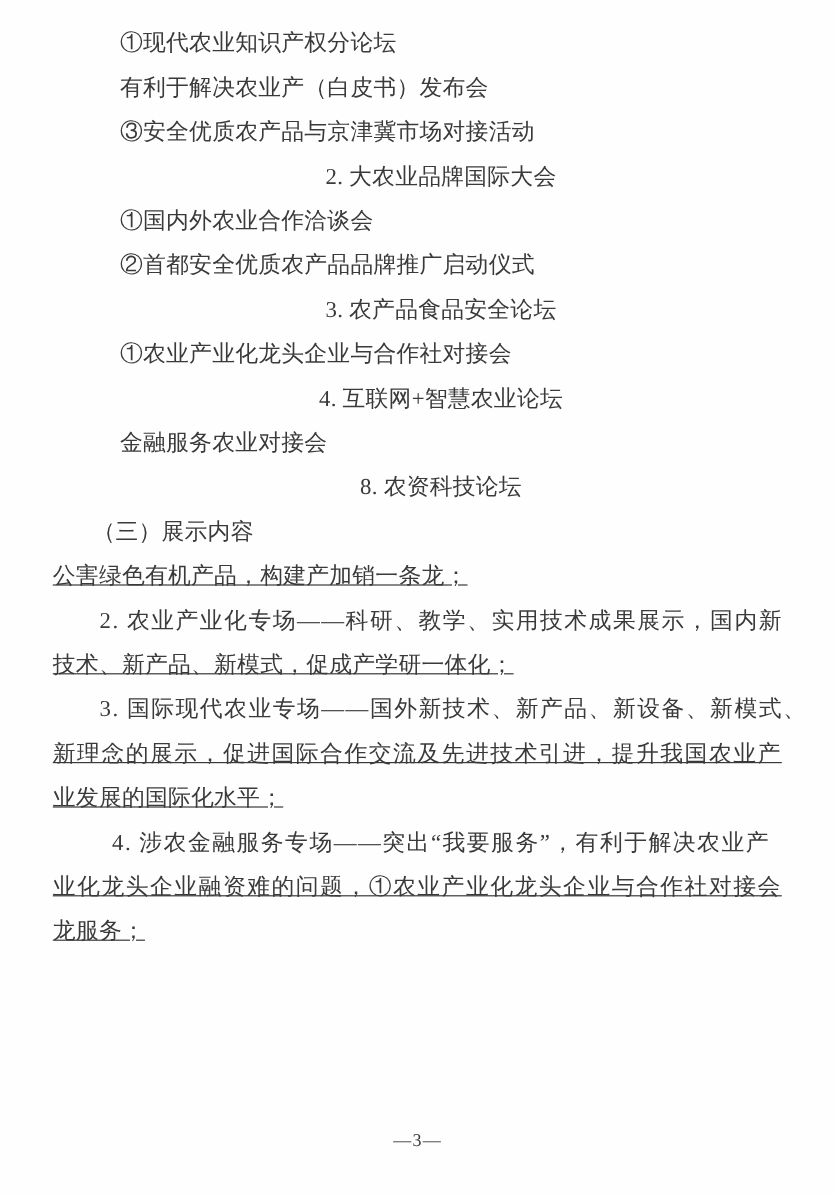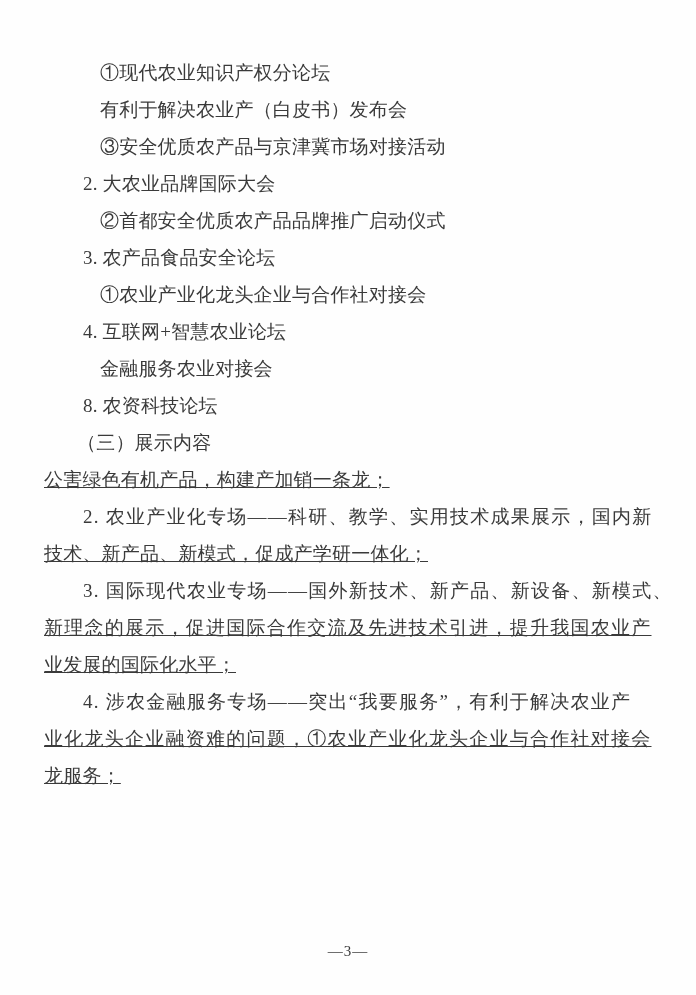--- a/index.html
+++ b/index.html
@@ -16,28 +16,27 @@
     font-family: "Liberation Serif", "DejaVu Serif", serif;
     color: #3a3a3a;
   }
   .doc-body {
     position: absolute;
     left: 44px;
     right: 44px;
     top: 18px;
     font-size: 19px;
     line-height: 37px;
-    margin-top: 36px;
   }
   .line {
     white-space: nowrap;
     letter-spacing: 0.2px;
   }
   
-  .line.item { padding-left: 39px; }
+  .line.item { padding-left: 39px; text-align: center; }
   
   .line.section { padding-left: 33px; }
   
   .line.sub { padding-left: 56px; }
   
   .line.flush { padding-left: 0; text-decoration: underline; }
   
   .line.fill { letter-spacing: 1.25px; }
   .footer {
     position: absolute;
@@ -54,20 +53,21 @@
 </head>
 <body>
 
 <div class="page">
   <div class="doc-body" id="doc-body">
 
   <div class="line sub">①现代农业知识产权分论坛</div>
       <div class="line sub">有利于解决农业产（白皮书）发布会</div>
       <div class="line sub">③安全优质农产品与京津冀市场对接活动</div>
       <div class="line item">2. 大农业品牌国际大会</div>
+      <div class="line sub">①国内外农业合作洽谈会</div>
       <div class="line sub">②首都安全优质农产品品牌推广启动仪式</div>
       <div class="line item">3. 农产品食品安全论坛</div>
       <div class="line sub">①农业产业化龙头企业与合作社对接会</div>
       <div class="line item">4. 互联网+智慧农业论坛</div>
       <div class="line sub">金融服务农业对接会</div>
       <div class="line item">8. 农资科技论坛</div>
       <div class="line section">（三）展示内容</div>
       <div class="line flush">公害绿色有机产品，构建产加销一条龙；</div>
       <div class="line item fill">2. 农业产业化专场——科研、教学、实用技术成果展示，国内新</div>
       <div class="line flush">技术、新产品、新模式，促成产学研一体化；</div>

